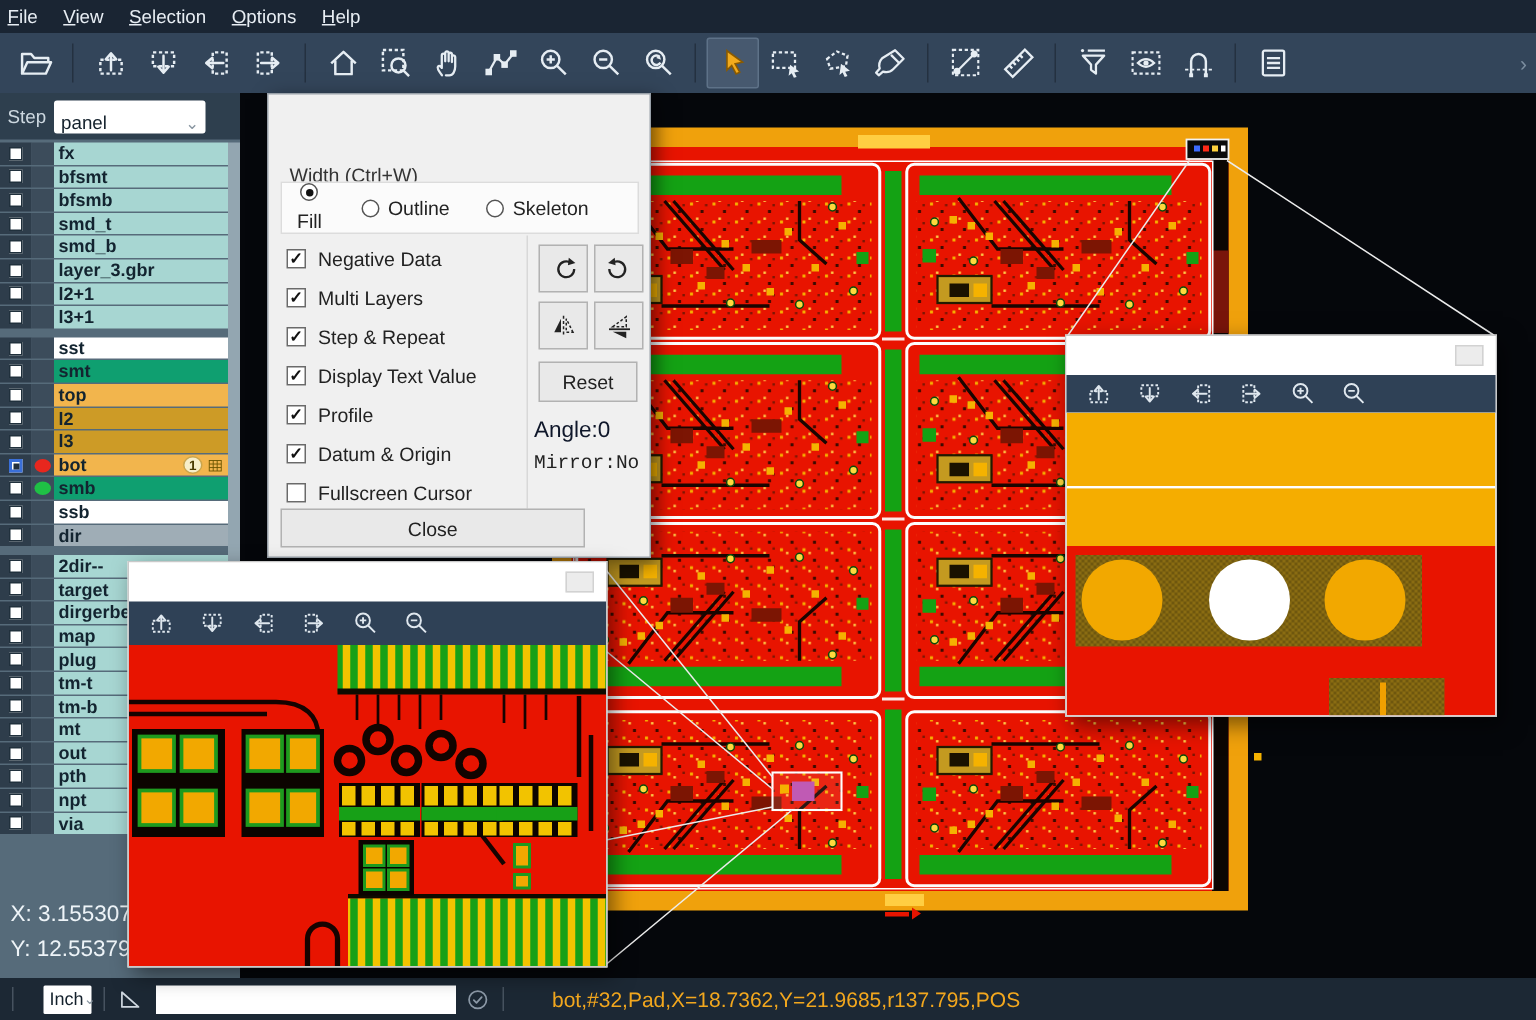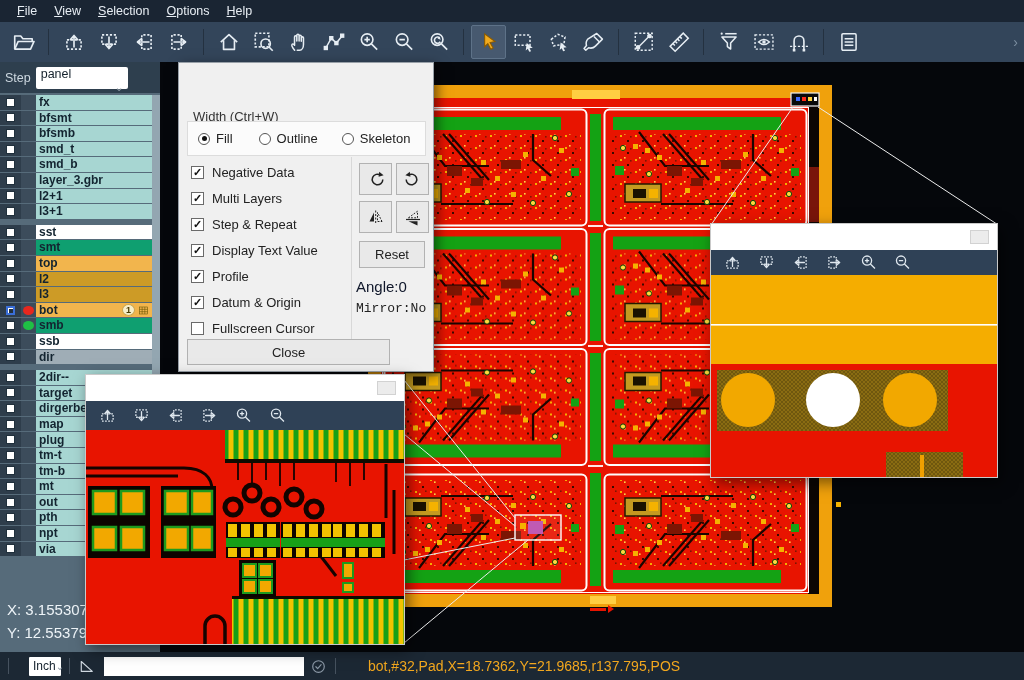--- a/index.html
+++ b/index.html
@@ -1,36 +1,36 @@
 <!DOCTYPE html>
 <html><head>
 <meta charset="utf-8">
 <style>
   html,body{margin:0;padding:0;background:#0c1118;}
   *{box-sizing:border-box;font-family:"Liberation Sans",sans-serif;}
   #app{position:relative;width:1024px;height:680px;overflow:hidden;background:#05070b;}
 
   
-  .menubar{position:absolute;left:0;top:0;width:1024px;height:22px;background:#1a2533;display:flex;align-items:center;padding-left:17px;gap:17px;}
+  .menubar{position:absolute;left:0;top:0;width:1024px;height:22px;background:#1a2533;display:flex;align-items:center;padding-left:5px;gap:17px;}
   .menu-item{color:#e8eef4;font-size:12.5px;cursor:default;white-space:nowrap;}
   .accel{text-decoration:underline;}
 
   
   .toolbar{position:absolute;left:0;top:22px;width:1024px;height:40px;background:#33455a;display:flex;align-items:center;padding-left:6px;}
   .ti{width:35px;height:34px;display:flex;align-items:center;justify-content:center;color:#e6edf3;flex:0 0 auto;}
   .ti svg{width:24px;height:24px;}
   .ti.active{background:#47596f;border:1px solid #5e7288;border-radius:2px;}
   .tsep{width:1px;height:26px;background:#243140;margin:0 7px;flex:0 0 auto;}
   .overflow{margin-left:auto;margin-right:6px;color:#7c8ea0;font-size:14px;}
 
   
   .sidebar{position:absolute;left:0;top:62px;width:160px;height:590px;background:#566b7a;}
   .stepbar{position:absolute;left:0;top:0;width:160px;height:31px;background:#2e3f4e;display:flex;align-items:center;}
   .step-label{color:#cdd8e0;font-size:12.5px;margin:0 5px 0 5px;}
-  .step-combo{background:#fff;height:22px;width:92px;border-radius:2px;display:flex;align-items:flex-start;padding-left:5px;font-size:12.5px;color:#14212c;flex-direction:column;}
+  .step-combo{background:#fff;height:22px;width:101px;border-radius:2px;display:flex;align-items:flex-end;padding-left:5px;font-size:12.5px;color:#14212c;}
   .step-combo .chev{margin-left:auto;margin-right:4px;color:#8a97a2;font-size:11px;}
   .rows{position:absolute;left:0;top:33px;width:152px;}
   .srow{display:flex;height:14.6px;margin-bottom:1px;align-items:stretch;}
   .cbcol{width:21px;background:#2e3d4b;display:flex;align-items:center;justify-content:center;flex:0 0 auto;}
   .cb{width:9px;height:9px;background:#fff;border:1.5px solid #20303c;}
   .cb.sel{border:2px solid #3a6fd8;position:relative;}
   .cb.sel::after{content:"";position:absolute;left:1px;top:1px;width:4px;height:4px;background:#23303c;}
   .indcol{width:15px;background:#3c4c5b;display:flex;align-items:center;justify-content:center;flex:0 0 auto;}
   .dot{width:11px;height:9px;border-radius:50%;}
   .dot.red{background:#e8271e;}
@@ -50,21 +50,21 @@
   
   .dialog{position:absolute;left:178px;top:62px;width:256px;height:310px;background:#f0f0f0;border:1px solid #98a0a8;box-shadow:3px 4px 12px rgba(0,0,0,.55);z-index:40;}
   .dlg-title{height:27px;background:#fdfdfd;border-bottom:1px solid #e3e3e3;display:flex;align-items:center;}
   .dlg-title-text{font-size:13px;color:#222;padding-left:10px;}
   .dlg-close{margin-left:auto;margin-right:6px;width:18px;height:15px;background:#c7473c;color:#fff;font-size:10px;font-weight:700;display:flex;align-items:center;justify-content:center;border-radius:1px;}
   .dlg-width{position:absolute;left:14px;top:46px;font-size:13px;color:#333;}
   .groupbox{position:absolute;left:8px;top:58px;width:239px;height:35px;background:#fbfbfb;border:1px solid #dcdcdc;display:flex;align-items:center;}
   .radio-item{display:flex;align-items:center;gap:6px;font-size:13px;color:#222;}
   .radio{width:12px;height:12px;border:1px solid #555;border-radius:50%;background:#fff;position:relative;flex:0 0 auto;}
   .radio.on::after{content:"";position:absolute;left:2.5px;top:2.5px;width:5px;height:5px;border-radius:50%;background:#111;}
-  .r1{margin-left:10px;} .r2{margin-left:26px;} .r3{margin-left:24px;}
+  .r1{margin-left:10px;flex-direction:column;} .r2{margin-left:26px;} .r3{margin-left:24px;}
   .checks{position:absolute;left:12px;top:96px;}
   .chk-item{display:flex;align-items:center;gap:8px;height:26px;font-size:13px;color:#222;white-space:nowrap;}
   .chkbox{width:13px;height:13px;background:#fff;border:1px solid #6a6a6a;display:flex;align-items:center;justify-content:center;font-size:11px;font-weight:700;color:#111;flex:0 0 auto;}
   .rightcol{position:absolute;left:172px;top:94px;width:76px;height:188px;border-left:1px solid #d8d8d8;}
   .dbtn{position:absolute;width:33px;height:32px;background:#e9e9e9;border:1px solid #b2b2b2;display:flex;align-items:center;justify-content:center;color:#222;}
   .reset-btn{position:absolute;left:180px;top:178px;width:66px;height:27px;background:#e9e9e9;border:1px solid #b2b2b2;font-size:13px;color:#222;display:flex;align-items:center;justify-content:center;}
   .angle-text{position:absolute;left:177px;top:215px;font-size:15px;color:#0f172a;}
   .mirror-text{position:absolute;left:177px;top:238px;font-size:13px;color:#222;font-family:Liberation Mono, monospace;}
   .close-btn{position:absolute;left:8px;top:276px;width:203px;height:26px;background:#e9e9e9;border:1px solid #b2b2b2;font-size:13px;color:#222;display:flex;align-items:center;justify-content:center;}
 

